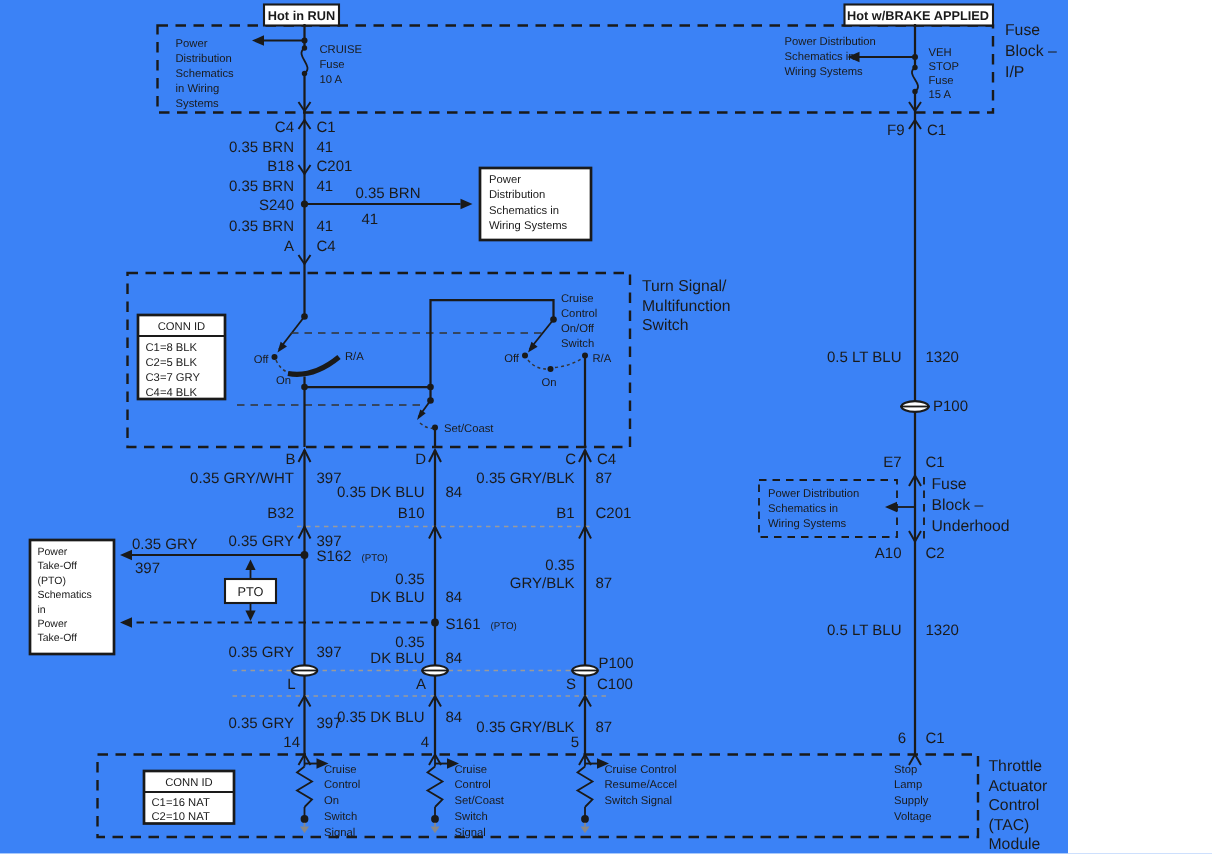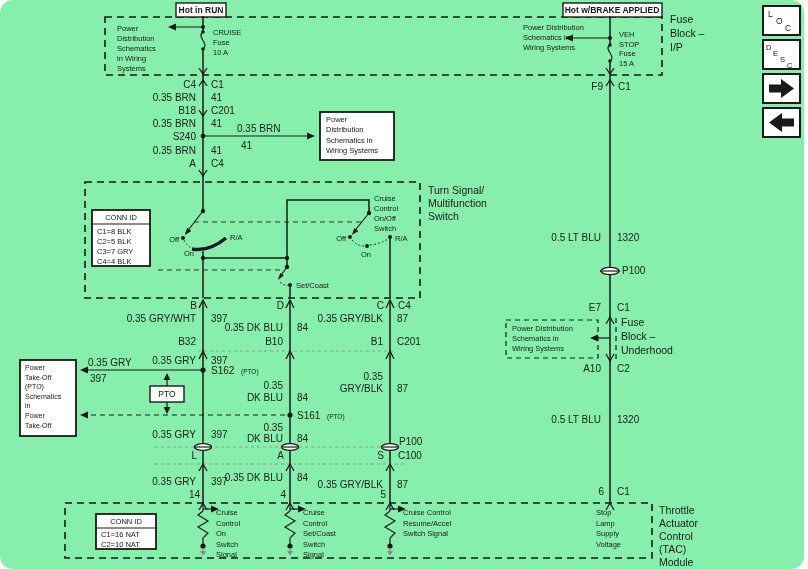--- a/index.html
+++ b/index.html
@@ -1,16 +1,16 @@
 <!DOCTYPE html>
 <html><head>
 <meta charset="utf-8">
 <style>
   html,body{margin:0;padding:0;background:#fff;}
-  .stage{position:relative;width:804px;height:569px;background:#86efac;overflow:hidden;border-radius:13px;}
+  .stage{position:relative;width:712px;height:569px;background:#3b82f6;overflow:hidden;}
   svg{font-family:"Liberation Sans",sans-serif;}
   svg text{fill:#1a1a1a;}
   .t10{font-size:10px;}
   .t105{font-size:10.5px;}
   .t75{font-size:7.5px;}
   .t7{font-size:7px;}
   .t65{font-size:6.5px;}
   .t85{font-size:8.5px;font-weight:bold;}
   .t8{font-size:8.5px;}
   .ra{text-anchor:end;}

